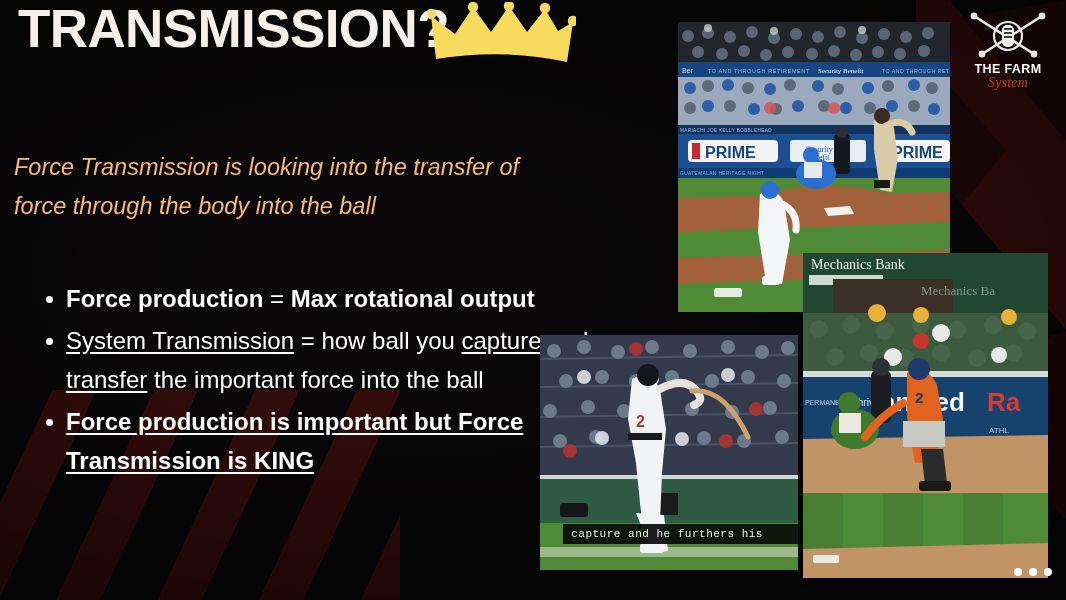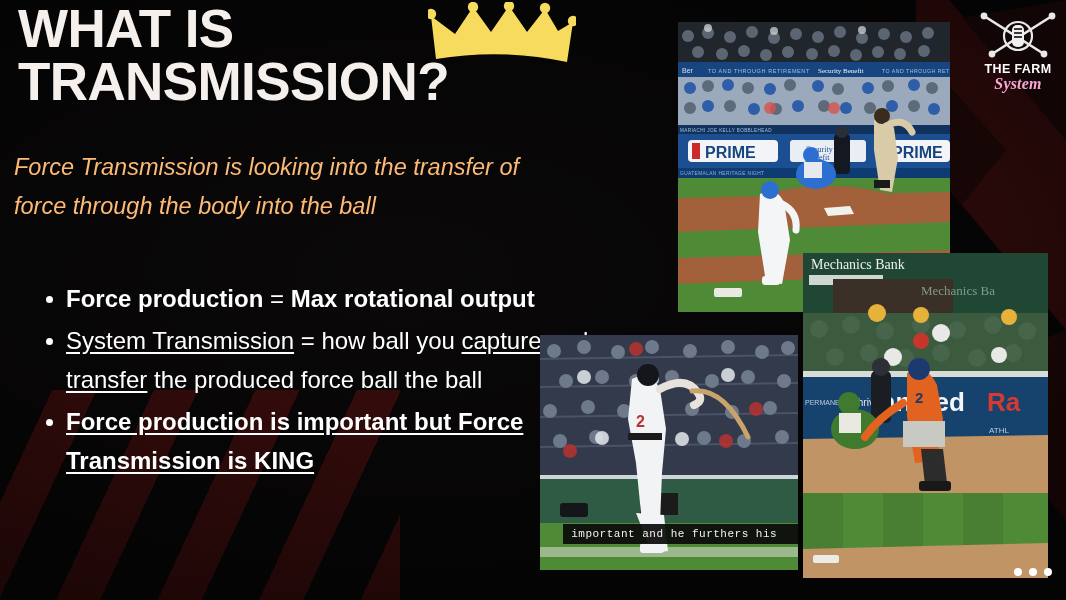--- a/index.html
+++ b/index.html
@@ -148,42 +148,42 @@
     line-height: 20px;
     letter-spacing: 0.5px;
     padding-left: 8px;
     white-space: nowrap;
     overflow: hidden;
   }
 
   
   .logo {
     position: absolute;
-    right: 0;
+    right: 10px;
     top: 8px;
     width: 96px;
     height: 96px;
     text-align: center;
   }
   .logo-mark { width: 96px; height: 58px; display: block; }
   .logo-name {
     display: block;
     color: #ffffff;
     font-size: 12.5px;
     font-weight: 700;
     letter-spacing: 0.4px;
     text-transform: uppercase;
     margin-top: -4px;
   }
   .logo-sub {
     display: block;
-    color: #f9a8d4;
-    font-size: 16px;
+    color: #c2410c;
+    font-size: 14px;
     font-style: italic;
-    font-weight: 700;
+    font-weight: 400;
     font-family: "Liberation Serif", serif;
     margin-top: -1px;
     letter-spacing: 0.2px;
   }
 
   
   .dots {
     position: absolute;
     right: 14px;
     bottom: 24px;
@@ -209,42 +209,41 @@
     <polygon points="150,-40 300,140 300,330 150,150" fill="#4d1111" opacity="0.92"></polygon>
     <polygon points="300,0 300,140 196,18" fill="#2a0b0b" opacity="0.9"></polygon>
     <polygon points="300,330 300,520 180,380" fill="#330c0c" opacity="0.8"></polygon>
     <polygon points="108,0 240,150 120,300 0,150" fill="#120707" opacity="0.55"></polygon>
   </svg>
 
   <div class="bg-vignette"></div>
 
   <div class="title-block">
     <h1 class="title">
-      <span class="title-line">WHAT IS</span>
       <span class="title-line">TRANSMISSION?</span>
     </h1>
   </div>
 
   <svg class="crown" viewBox="0 0 148 62">
     <path d="M8 57 L3 14 L27 32 L45 5 L63 30 L81 4 L99 30 L117 7 L130 29 L145 20 L139 60 Q74 46 8 57 Z" fill="#f7db5e"></path>
     <circle cx="3" cy="12" r="5.2" fill="#f7db5e"></circle>
     <circle cx="45" cy="5" r="5.2" fill="#f7db5e"></circle>
     <circle cx="81" cy="4" r="5.2" fill="#f7db5e"></circle>
     <circle cx="117" cy="6" r="5.2" fill="#f7db5e"></circle>
     <circle cx="145" cy="19" r="5.2" fill="#f7db5e"></circle>
   </svg>
 
   <p class="intro">Force Transmission is looking into the transfer of force through the body into the ball</p>
 
   <ul class="bullets">
     <li class="bullet">
       <span class="b-bold">Force production</span><span> = </span><span class="b-bold">Max rotational output</span>
     </li>
     <li class="bullet">
-      <span class="b-uline">System Transmission</span><span> = how ball you </span><span class="b-uline">capture and transfer</span><span> the produced force ball the ball</span>
+      <span class="b-uline">System Transmission</span><span> = how ball you </span><span class="b-uline">capture and transfer</span><span> the important force into the ball</span>
     </li>
     <li class="bullet">
       <span class="b-strong-uline">Force production is important but Force Transmission is KING</span>
     </li>
   </ul>
 
   <div class="photo" id="photo-dodgers">
     <svg class="photo-inner" viewBox="0 0 272 290" preserveAspectRatio="none">
       <rect x="0" y="0" width="272" height="290" fill="#2f4d22"></rect>
 
@@ -427,21 +426,21 @@
       <path d="M96 178 l28 2 4 36 -16 2 Z" fill="#f2f3f4"></path>
       <circle cx="108" cy="40" r="11" fill="#14161c"></circle>
       <path d="M120 54 q26 -14 38 4 q6 8 -4 12" stroke="#e8e2dc" stroke-width="8" fill="none" stroke-linecap="round"></path>
       <path d="M152 56 q32 -4 56 46" stroke="#c9a46a" stroke-width="5" fill="none" stroke-linecap="round"></path>
       <rect x="88" y="98" width="34" height="7" fill="#1b1b1b"></rect>
       <text x="96" y="92" font-family="Liberation Sans, sans-serif" font-size="16" font-weight="700" fill="#b8332f">2</text>
       <rect x="100" y="208" width="24" height="10" rx="3" fill="#f2f3f4"></rect>
 
       <rect x="20" y="168" width="28" height="14" rx="3" fill="#15161a"></rect>
     </svg>
-    <div class="caption-bar">important and he furthers his</div>
+    <div class="caption-bar">capture and he furthers his</div>
   </div>
 
   <div class="photo" id="photo-astros">
     <svg class="photo-inner" viewBox="0 0 245 325" preserveAspectRatio="none">
       <rect x="0" y="0" width="245" height="325" fill="#4f8a37"></rect>
 
       <rect x="0" y="0" width="245" height="60" fill="#1f4734"></rect>
       <text x="8" y="16" font-family="Liberation Serif, serif" font-size="14" fill="#eef1ee">Mechanics Bank</text>
       <rect x="6" y="22" width="74" height="10" fill="#cfd8d0"></rect>
       <rect x="30" y="26" width="120" height="34" fill="#3a3027"></rect>

